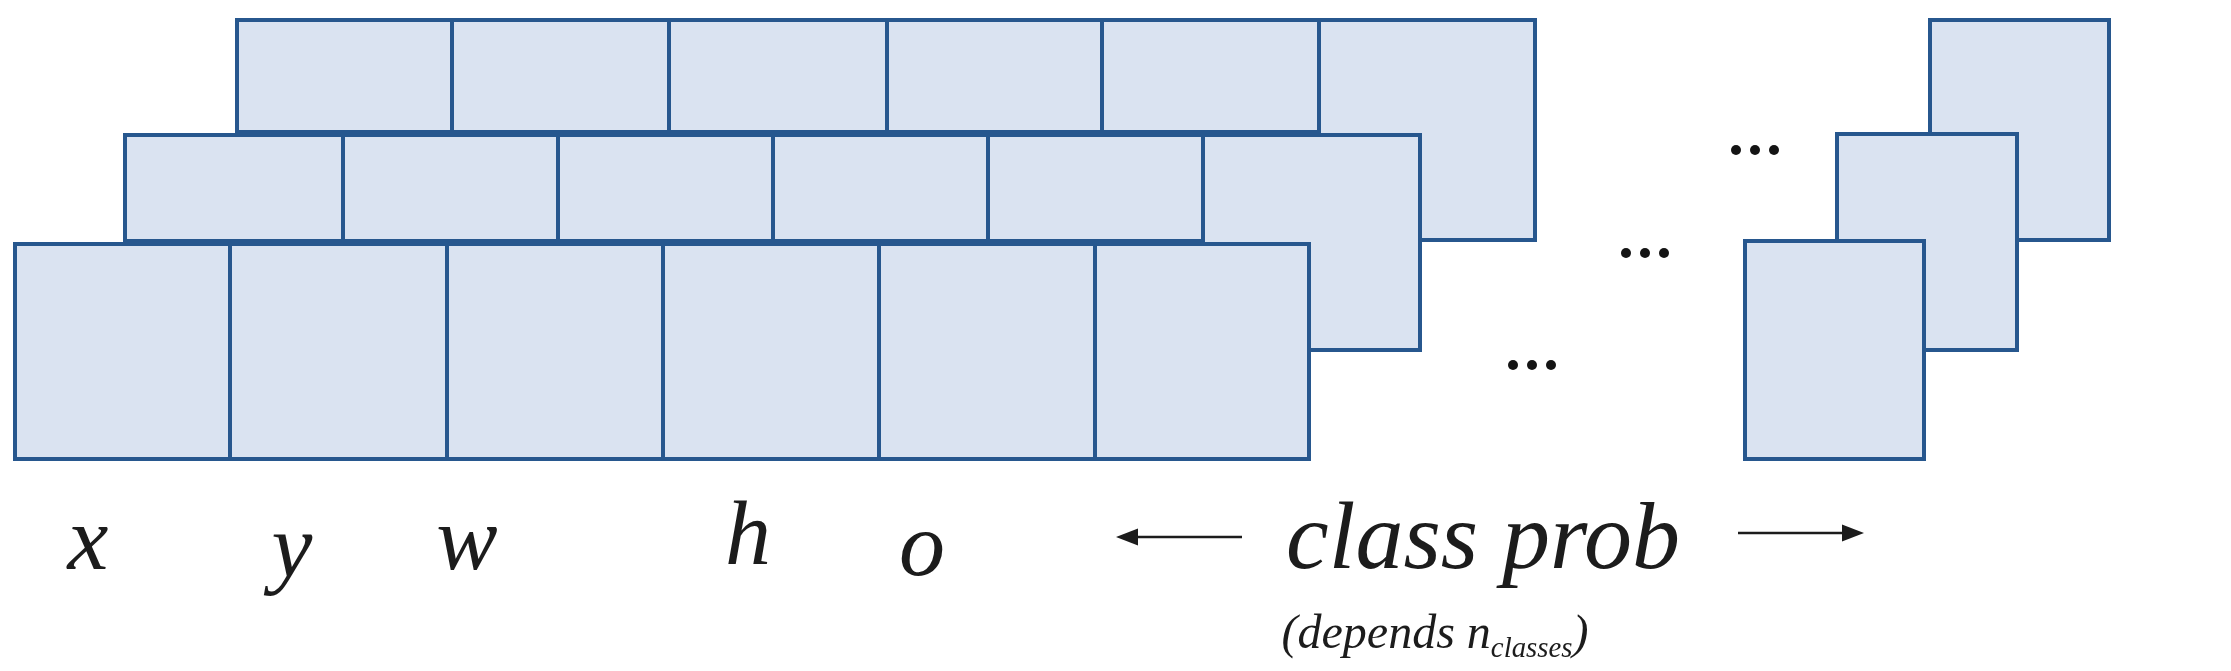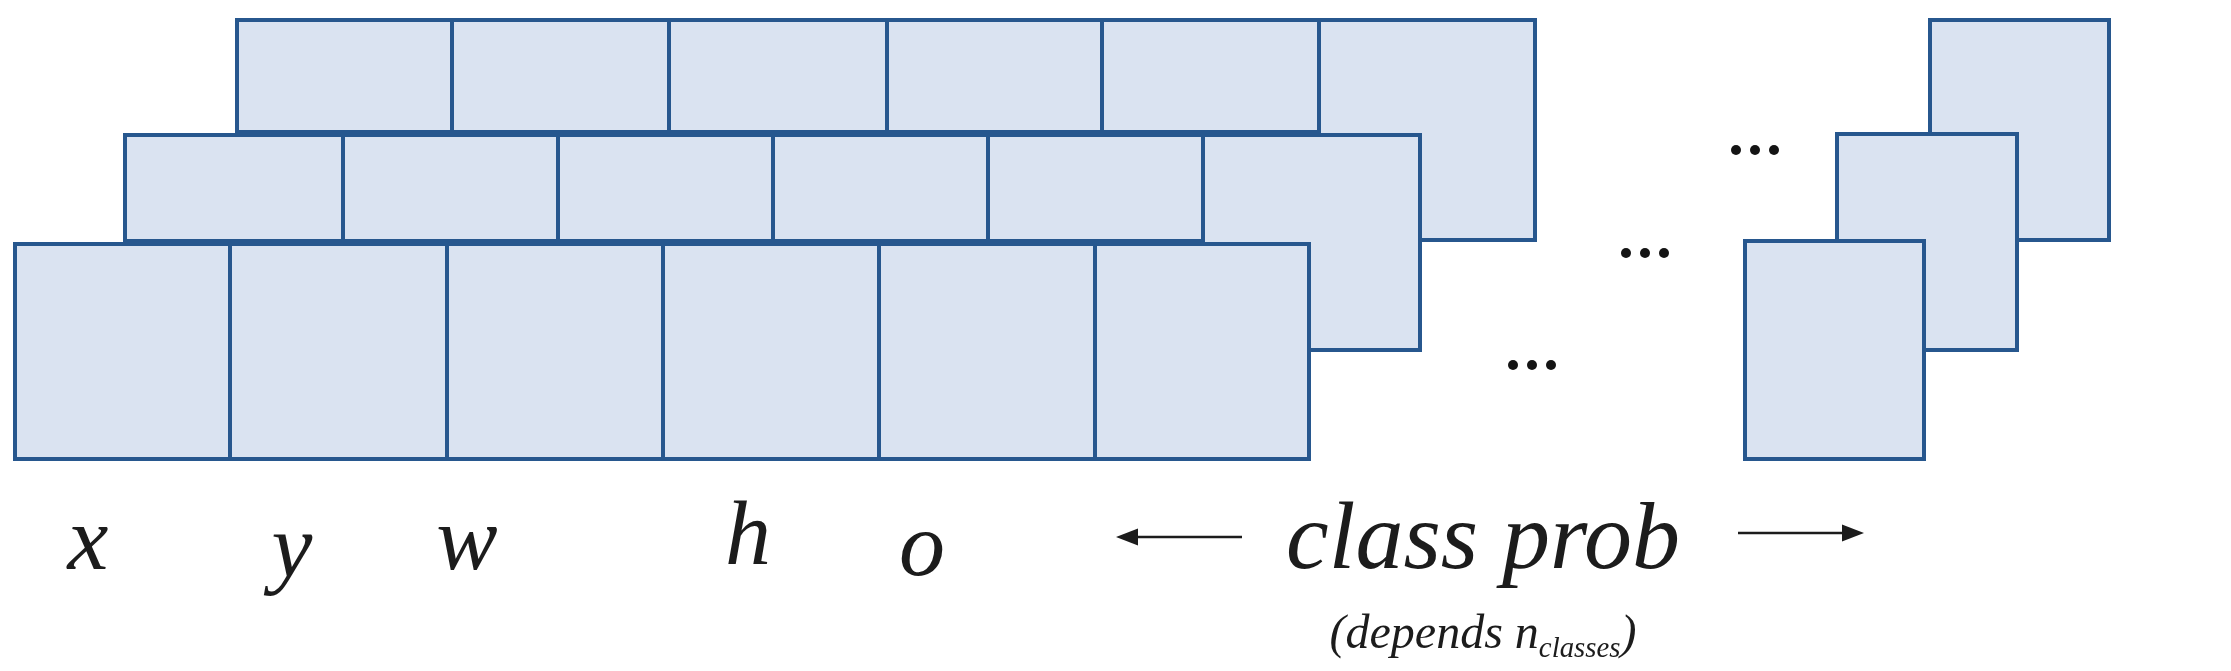--- a/index.html
+++ b/index.html
@@ -100,17 +100,17 @@
     <polygon points="4,15 26,6.5 26,23.5" fill="#1c1c1c"></polygon>
   </svg>
 
   <div class="math-label classprob" style="left:1483px;top:536px;">class prob</div>
 
   <svg class="arrow" style="left:1732px;top:518px;" width="136" height="30" viewBox="0 0 136 30">
     <line x1="6" y1="15" x2="116" y2="15" stroke="#1c1c1c" stroke-width="2.6"></line>
     <polygon points="132,15 110,6.5 110,23.5" fill="#1c1c1c"></polygon>
   </svg>
 
-  <div class="math-label depends" style="left:1483px;top:632px;">
+  <div class="math-label depends" style="left:1435px;top:632px;">
     <span>(depends n</span><sub>classes</sub><span>)</span>
   </div>
 
 </div>
 
 </body></html>

